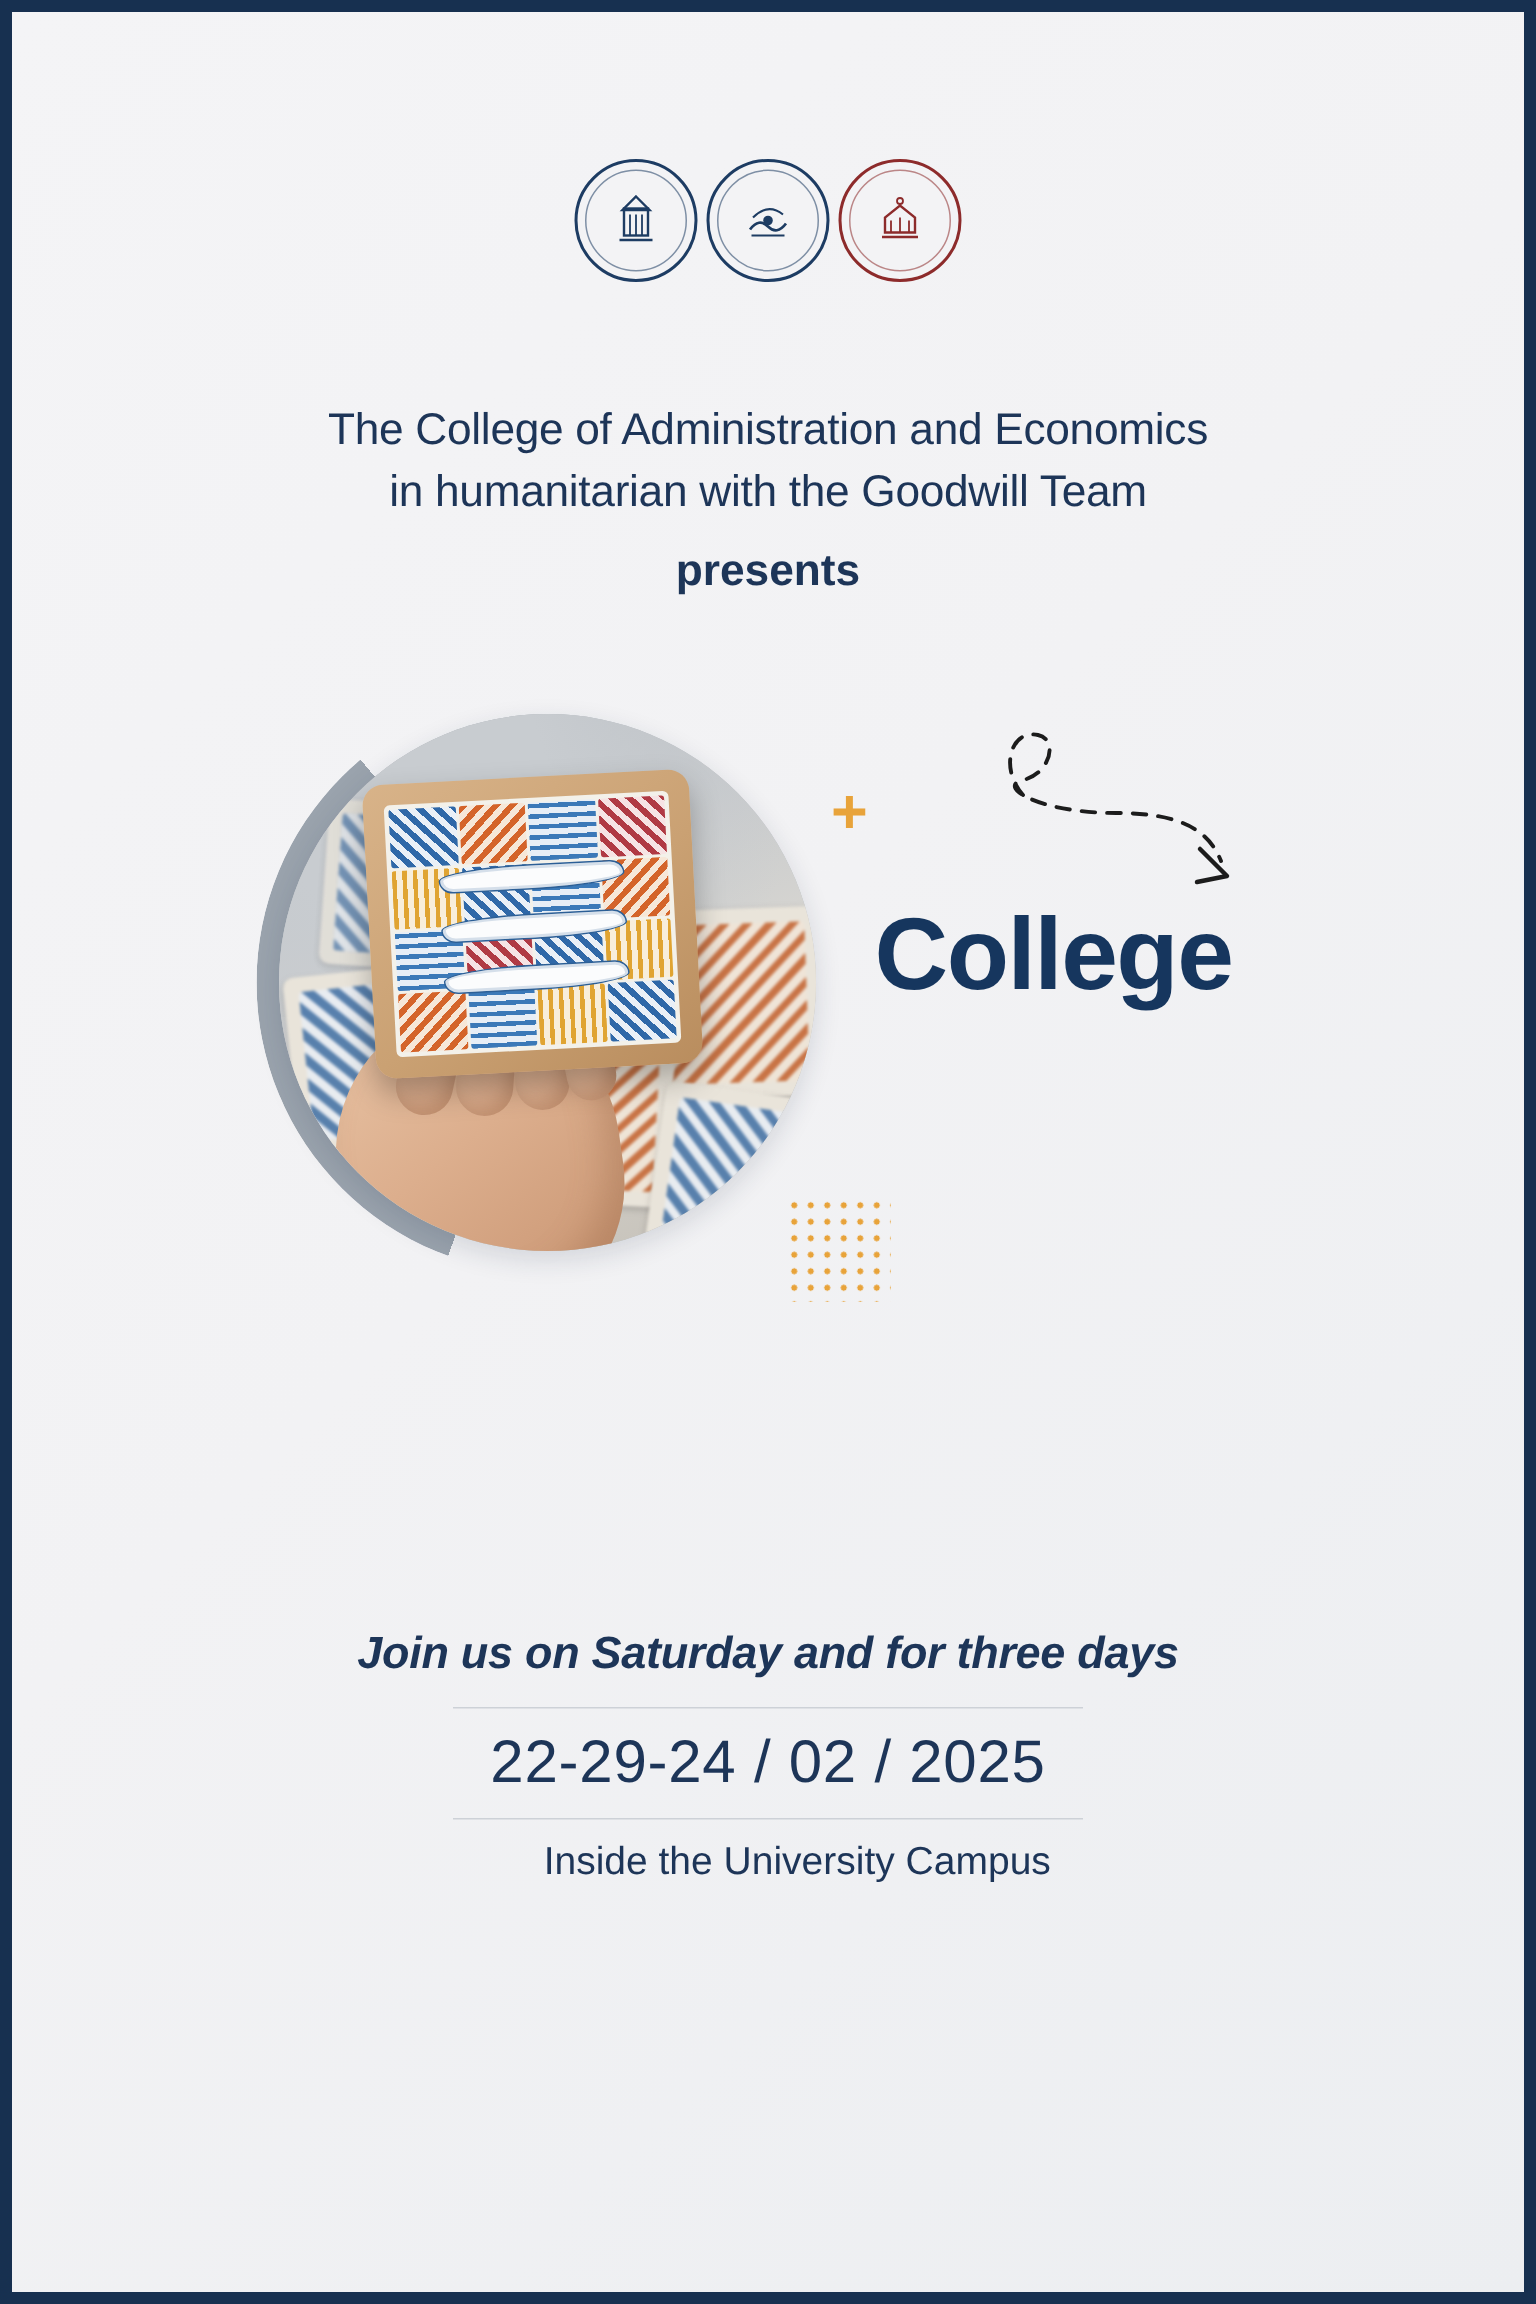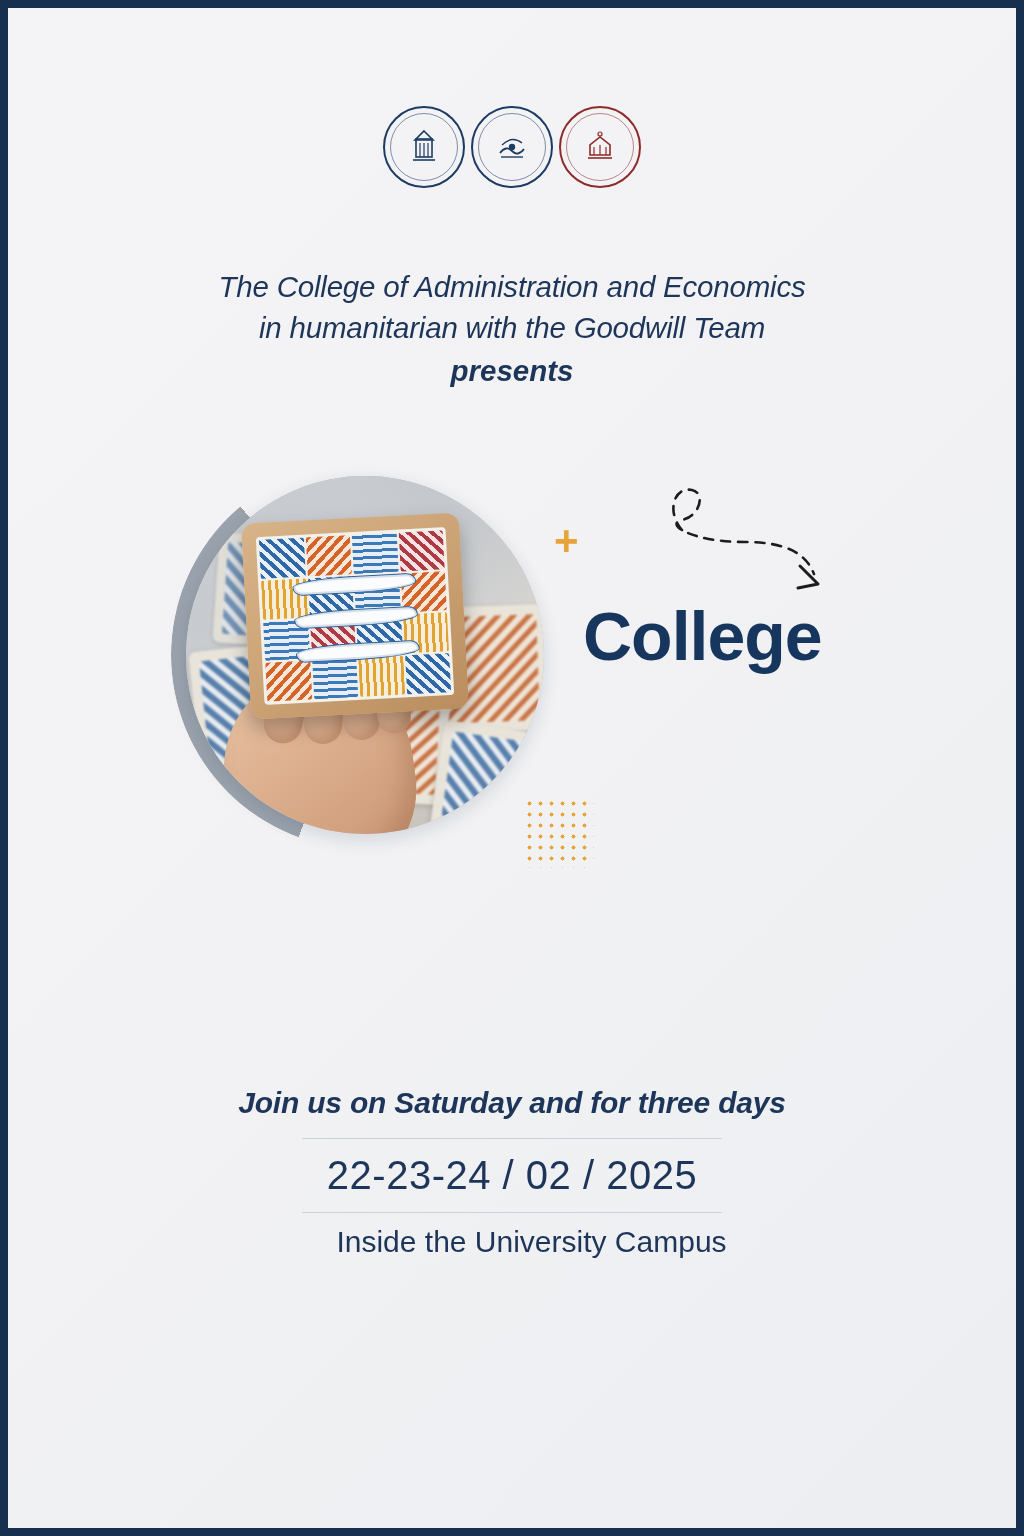--- a/index.html
+++ b/index.html
@@ -58,34 +58,33 @@
   .logo svg { display: block; }
 
   
   .header {
     position: absolute;
     top: 258px;
     left: 0;
     width: 100%;
     text-align: center;
     color: #1d3558;
-    font-style: italic;
   }
   .header .line1,
   .header .line2 {
     font-size: 29.5px;
     line-height: 41px;
     font-weight: 400;
     letter-spacing: -0.2px;
   }
   .header .line3 {
     font-size: 29.5px;
     line-height: 41px;
     font-weight: 700;
-    margin-top: 2px;
+    margin-top: 12px;
   }
 
   
   .hero {
     position: absolute;
     top: 440px;
     left: 0;
     width: 100%;
     height: 500px;
   }
@@ -312,21 +311,21 @@
     font-size: 40px;
     letter-spacing: 0.5px;
   }
   .when .sep2 {
     width: 420px;
     height: 1px;
     background: #cdd1d7;
     margin: 14px auto 12px;
   }
   .when .place {
-    font-size: 30px;
+    font-size: 26px;
     padding-left: 39px;
   }
 </style>
 </head>
 <body>
 
 <div class="poster">
 
   <div class="logos">
 
@@ -432,18 +431,18 @@
 
     <div class="title">
       <div>College</div>
     </div>
   </div>
 
 
   <div class="when">
     <div class="join">Join us on Saturday and for three days</div>
     <div class="sep"></div>
-    <div class="date">22-23-24 / 02 / 2025</div>
+    <div class="date">22-29-24 / 02 / 2025</div>
     <div class="sep2"></div>
     <div class="place">Inside the University Campus</div>
   </div>
 
 </div>
 
 </body></html>

